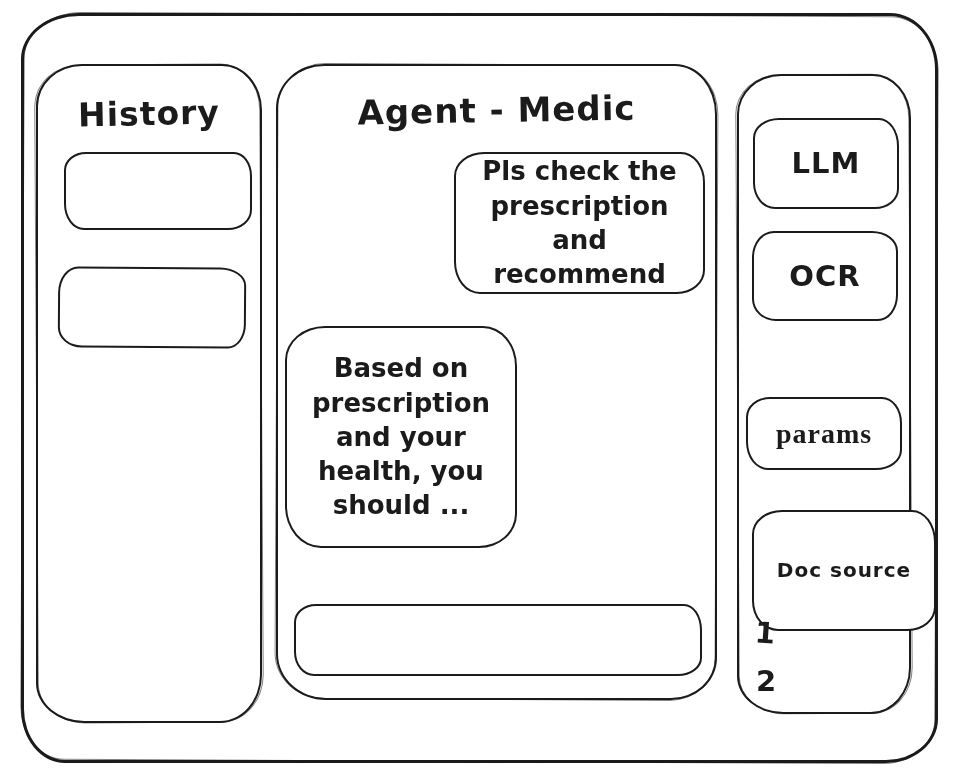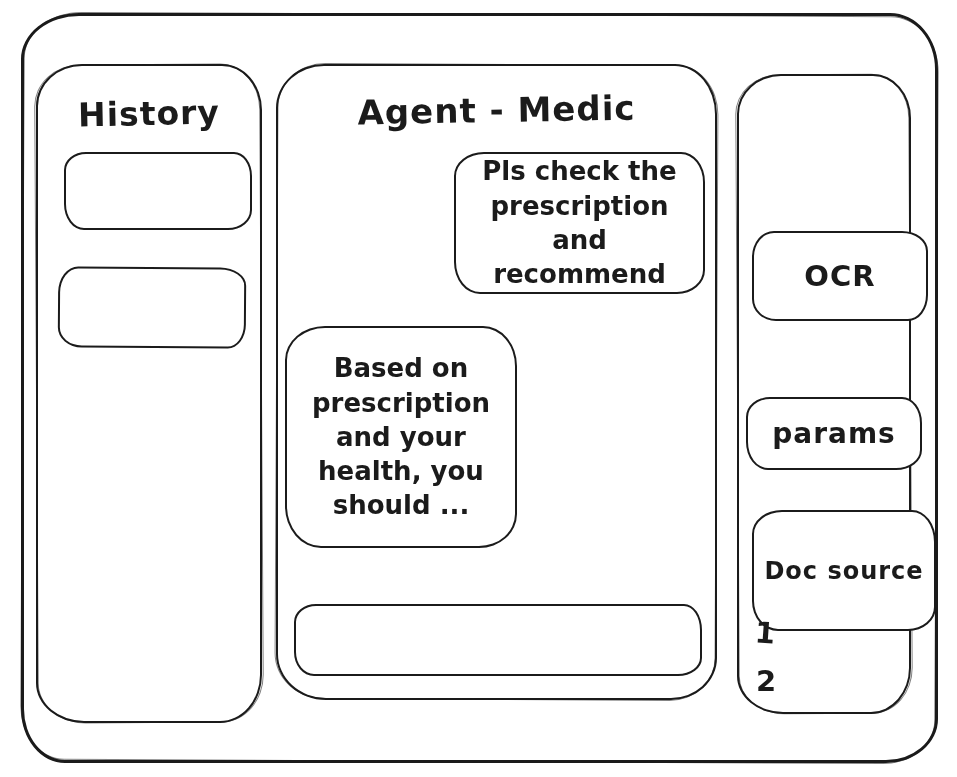--- a/index.html
+++ b/index.html
@@ -137,32 +137,33 @@
     color:var(--ink);
     line-height:1.25;
     cursor:pointer;
     padding:4px;
   }
   .tool-btn.llm{
     left:14px; top:42px; width:146px; height:91px;
     border-radius:26px 20px 24px 22px / 20px 28px 20px 26px;
   }
   .tool-btn.ocr{
-    left:13px; top:155px; width:176px; height:90px;
+    left:13px; top:155px; width:146px; height:90px;
     border-radius:22px 26px 20px 24px / 26px 20px 26px 22px;
   }
   .tool-btn.params{
-    left:7px; top:321px; width:176px; height:73px;
+    left:7px; top:321px; width:156px; height:73px;
     border-radius:24px 20px 26px 22px / 20px 26px 20px 28px;
     font-size:28px;
+    font-family:Liberation Serif, serif;
   }
   .tool-btn.docsource{
     left:13px; top:434px; width:184px; height:121px;
     border-radius:30px 24px 28px 26px / 24px 32px 24px 30px;
-    font-size:24px;
+    font-size:20px;
   }
   .doc-num{
     position:absolute;
     font-size:29px;
     font-weight:600;
     cursor:pointer;
   }
   .doc-num.n1{ left:16px; top:540px; transform:rotate(4deg); }
   .doc-num.n2{ left:17px; top:588px; }
 </style>
@@ -180,20 +181,21 @@
   </aside>
 
   <main class="sketch chat-panel">
     <div class="chat-title">Agent - Medic</div>
     <div class="bubble user">Pls check the prescription and recommend</div>
     <div class="bubble agent">Based on prescription and your health, you should ...</div>
     <input class="chat-input" type="text" placeholder="" style="">
   </main>
 
   <aside class="sketch alt tools-panel">
+    <button class="tool-btn llm">LLM</button>
     <button class="tool-btn ocr">OCR</button>
     <button class="tool-btn params">params</button>
     <button class="tool-btn docsource">Doc source</button>
     <div class="doc-num n1">1</div>
     <div class="doc-num n2">2</div>
   </aside>
 
 </div>
 
 </body></html>

